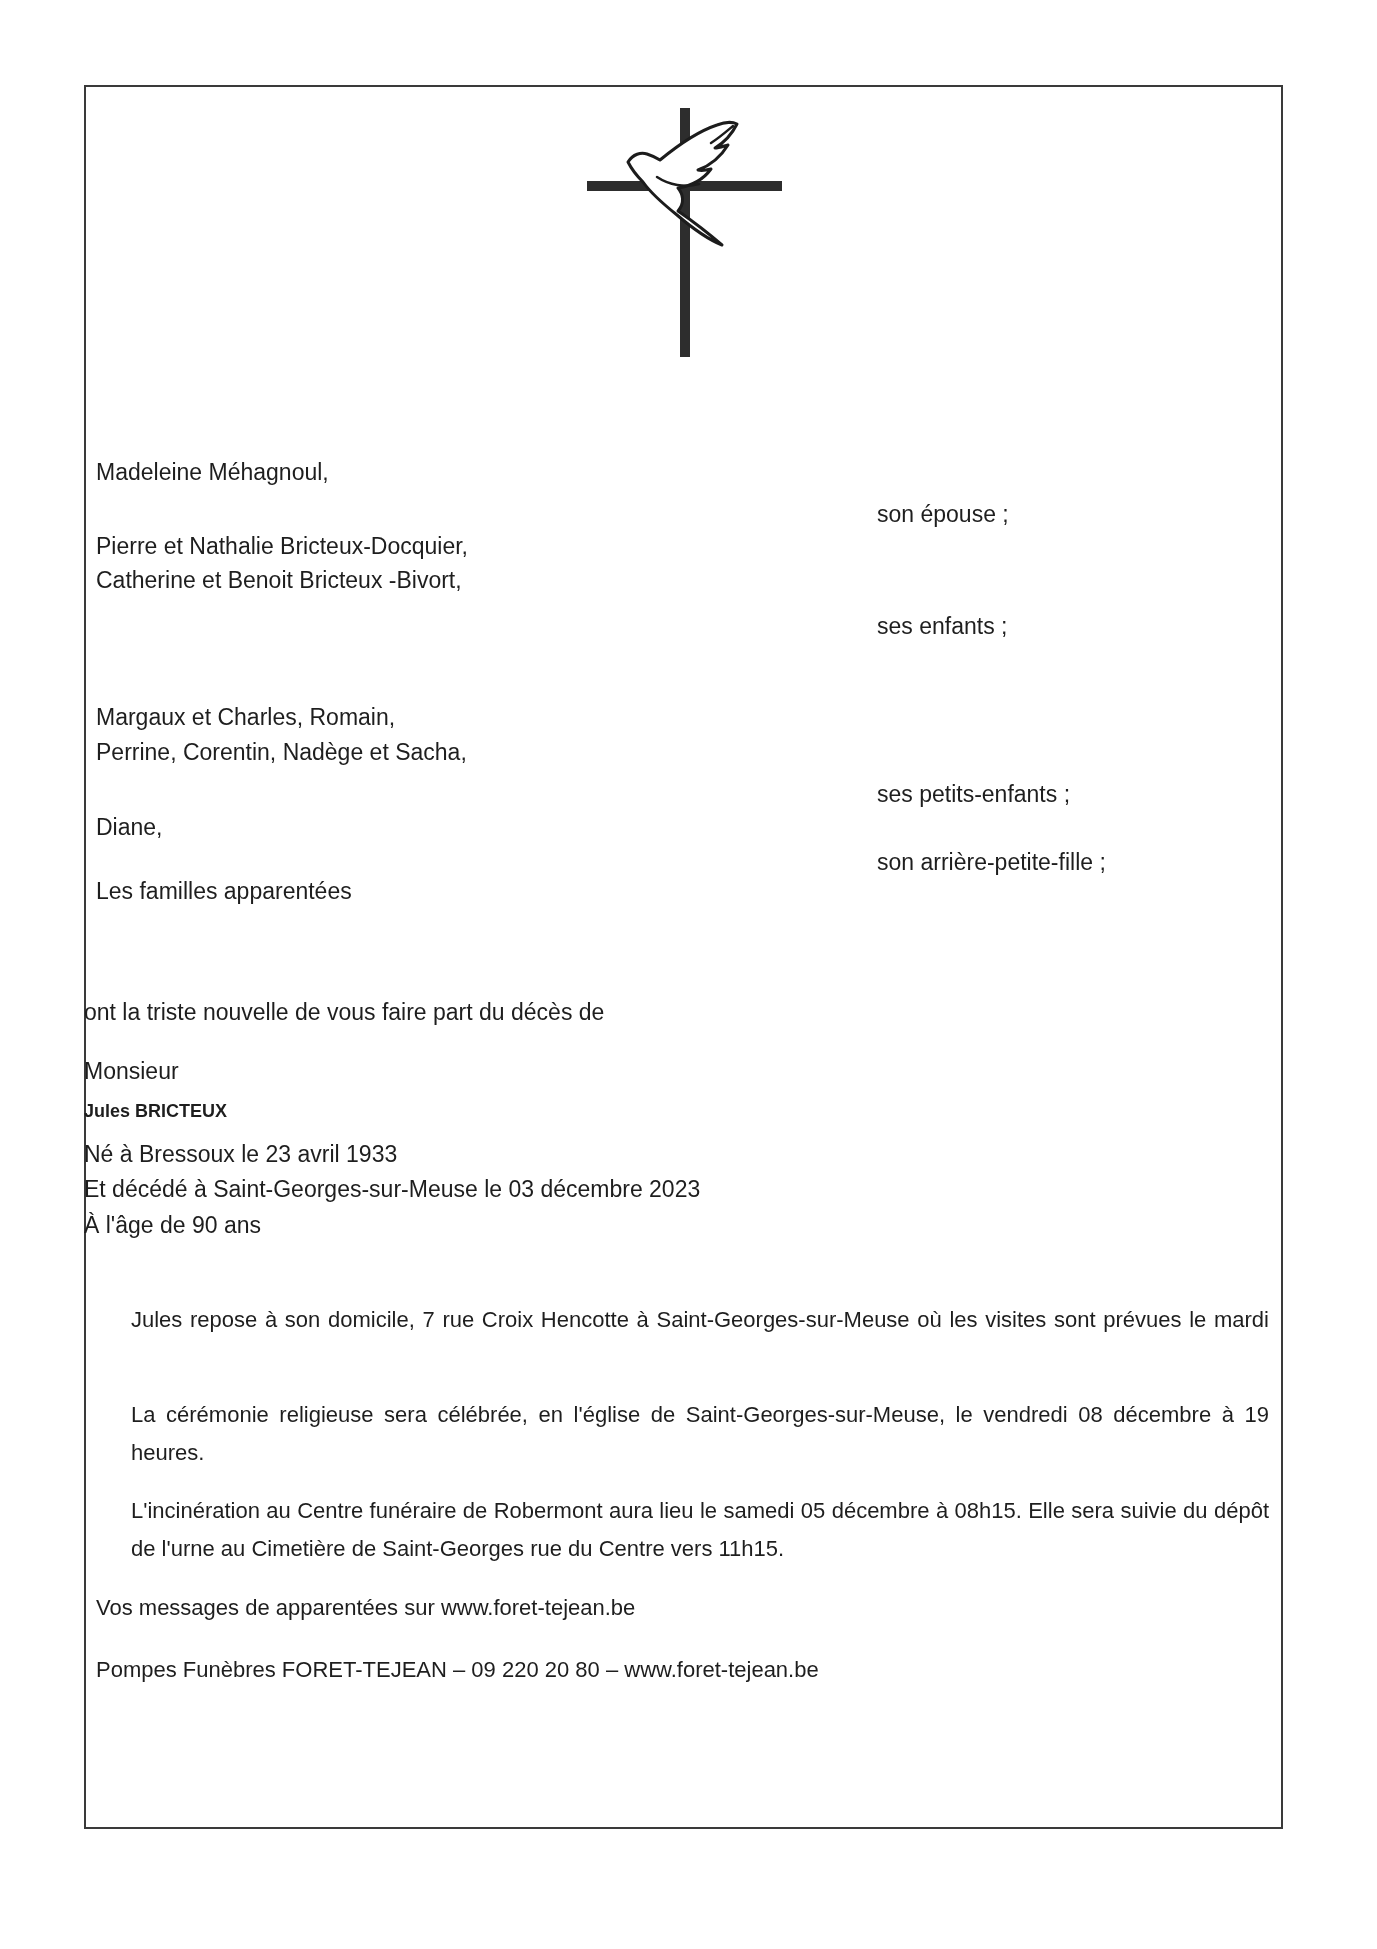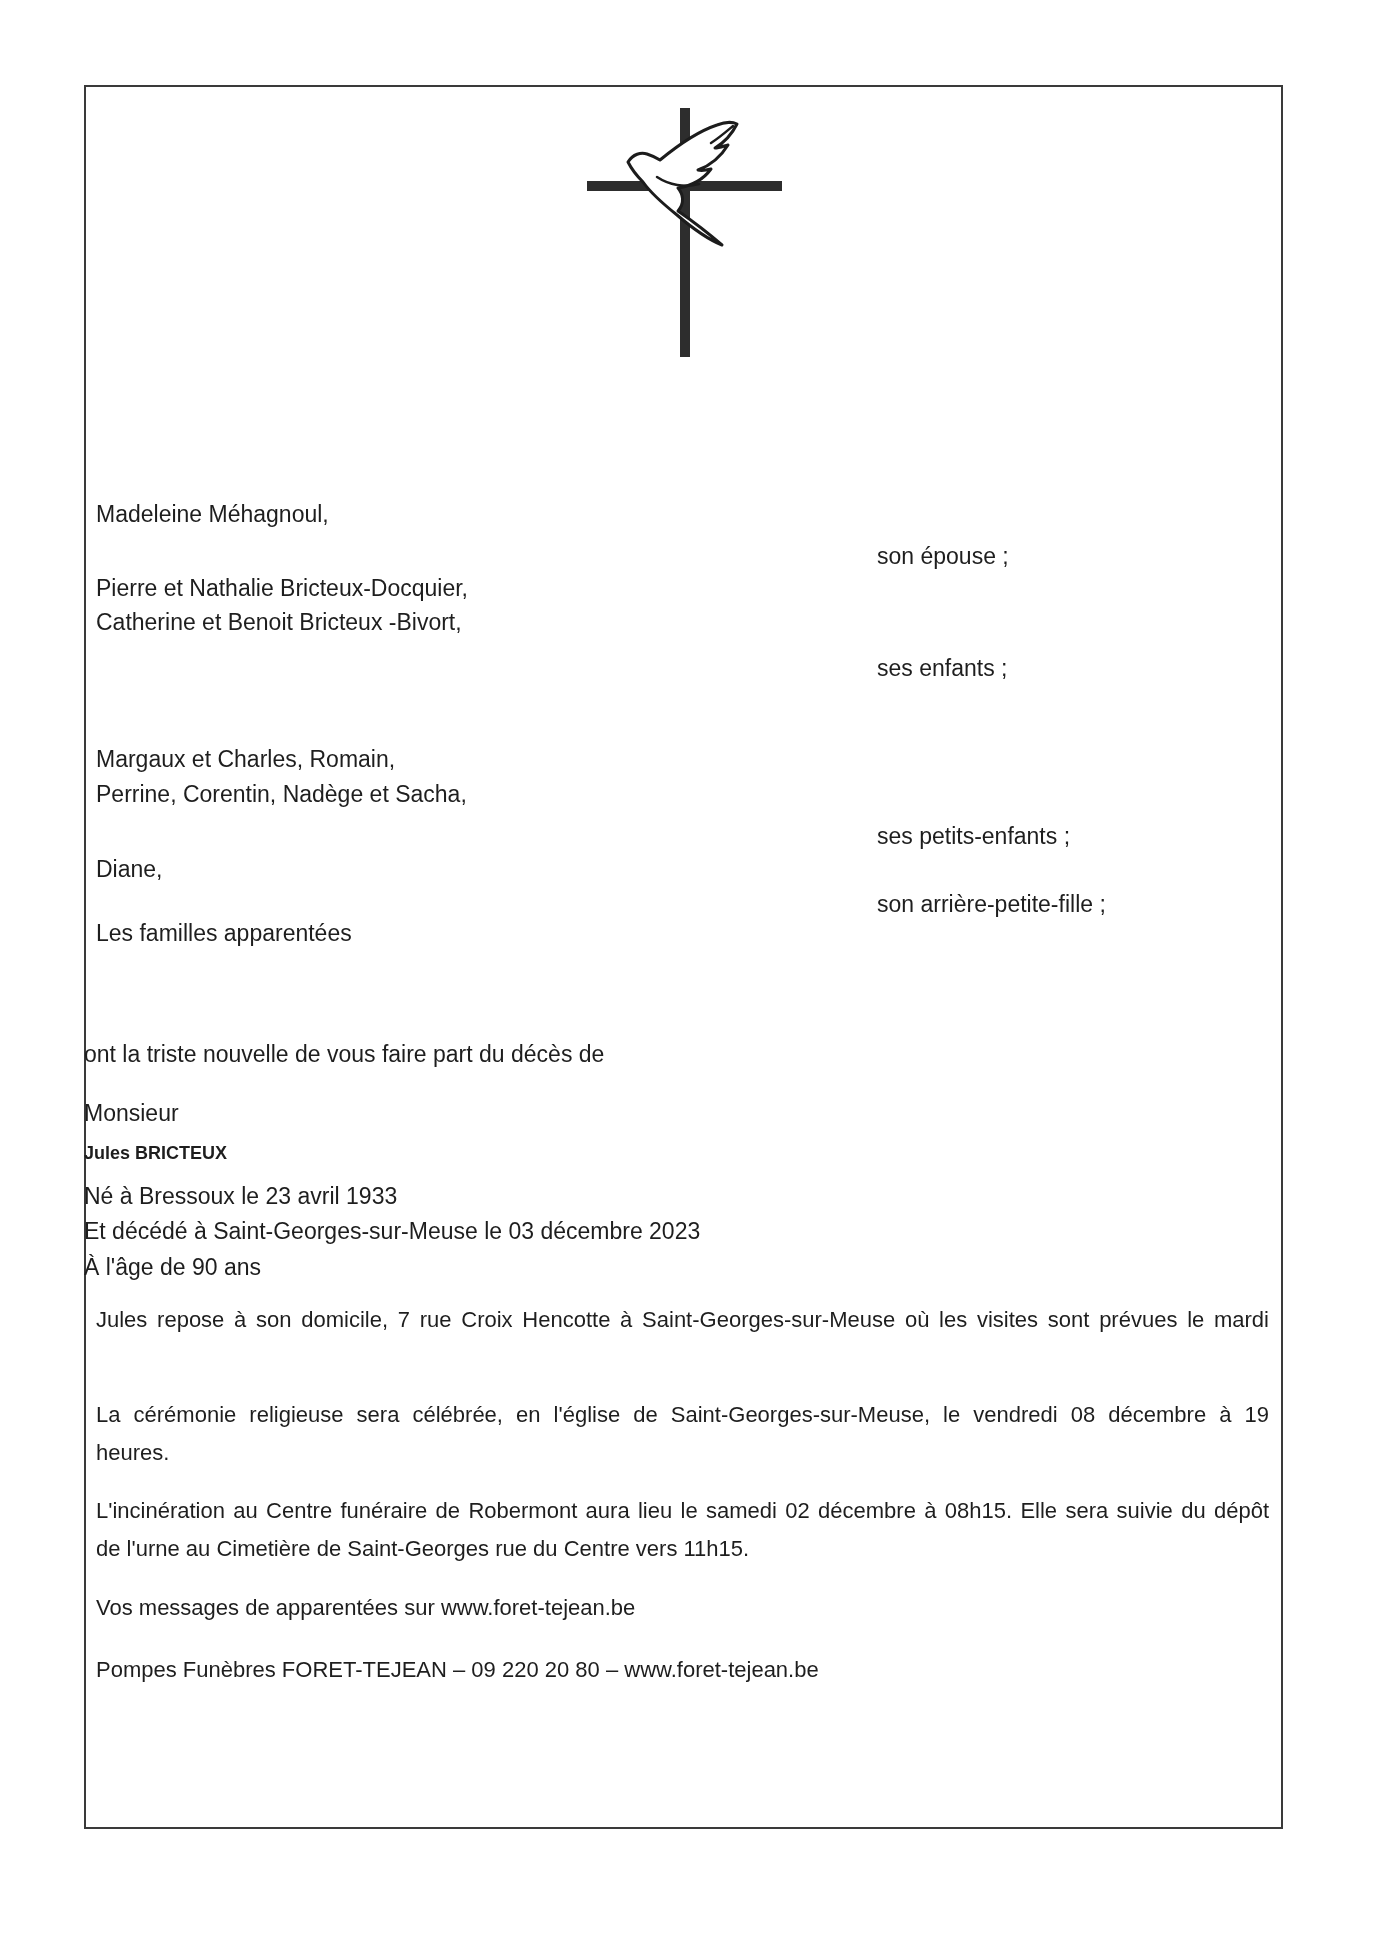--- a/index.html
+++ b/index.html
@@ -14,30 +14,30 @@
   .frame {
     position:absolute; left:84px; top:85px;
     width:1199px; height:1744px;
     border:2px solid #3a3a3a;
     box-sizing:border-box;
   }
   .emblem {
     position:absolute; left:565px; top:98px;
     width:240px; height:265px;
   }
-  .t { position:absolute; font-size:23px; line-height:30px;margin-top:42px; }
+  .t { position:absolute; font-size:23px; line-height:30px; }
   .left-col { left:96px; }
   .rel { left:877px; }
   .ctr { left:84px; width:1203px; text-align:left; }
   .name { font-weight:bold; font-size:18px; line-height:32px; }
   .para {
     position:absolute; left:96px; width:1173px;
     font-size:22px; line-height:38px;
   }
-  .pl { display:block; }
+  .pl { display:block;margin-left:35px; }
   .pl.just { text-align:justify; text-align-last:justify; }
   svg .ink { fill:#2d2d2d; }
   svg .dove { fill:#ffffff; stroke:#1c1c1c; stroke-width:3; stroke-linejoin:round; }
   svg .detail { fill:none; stroke:#1c1c1c; stroke-width:2.5; stroke-linecap:round; }
 </style>
 </head>
 <body>
 
 <div class="frame"></div>
 
@@ -72,19 +72,19 @@
 <div class="para" style="top:1301px">
   <span class="pl just">Jules repose à son domicile, 7 rue Croix Hencotte à Saint-Georges-sur-Meuse où les visites sont prévues le mardi</span>
 </div>
 
 <div class="para" style="top:1396px">
   <span class="pl just">La cérémonie religieuse sera célébrée, en l'église de Saint-Georges-sur-Meuse, le vendredi 08 décembre à 19</span>
   <span class="pl">heures.</span>
 </div>
 
 <div class="para" style="top:1492px">
-  <span class="pl just">L'incinération au Centre funéraire de Robermont aura lieu le samedi 02 décembre à 08h15.  Elle sera suivie du dépôt</span>
+  <span class="pl just">L'incinération au Centre funéraire de Robermont aura lieu le samedi 05 décembre à 08h15.  Elle sera suivie du dépôt</span>
   <span class="pl">de l'urne au Cimetière de Saint-Georges rue du Centre vers 11h15.</span>
 </div>
 
 <div class="para" style="top:1589px">Vos messages de apparentées sur www.foret-tejean.be</div>
 
 <div class="para" style="top:1651px">Pompes Funèbres FORET-TEJEAN – 09 220 20 80 – www.foret-tejean.be</div>
 
 </body></html>

